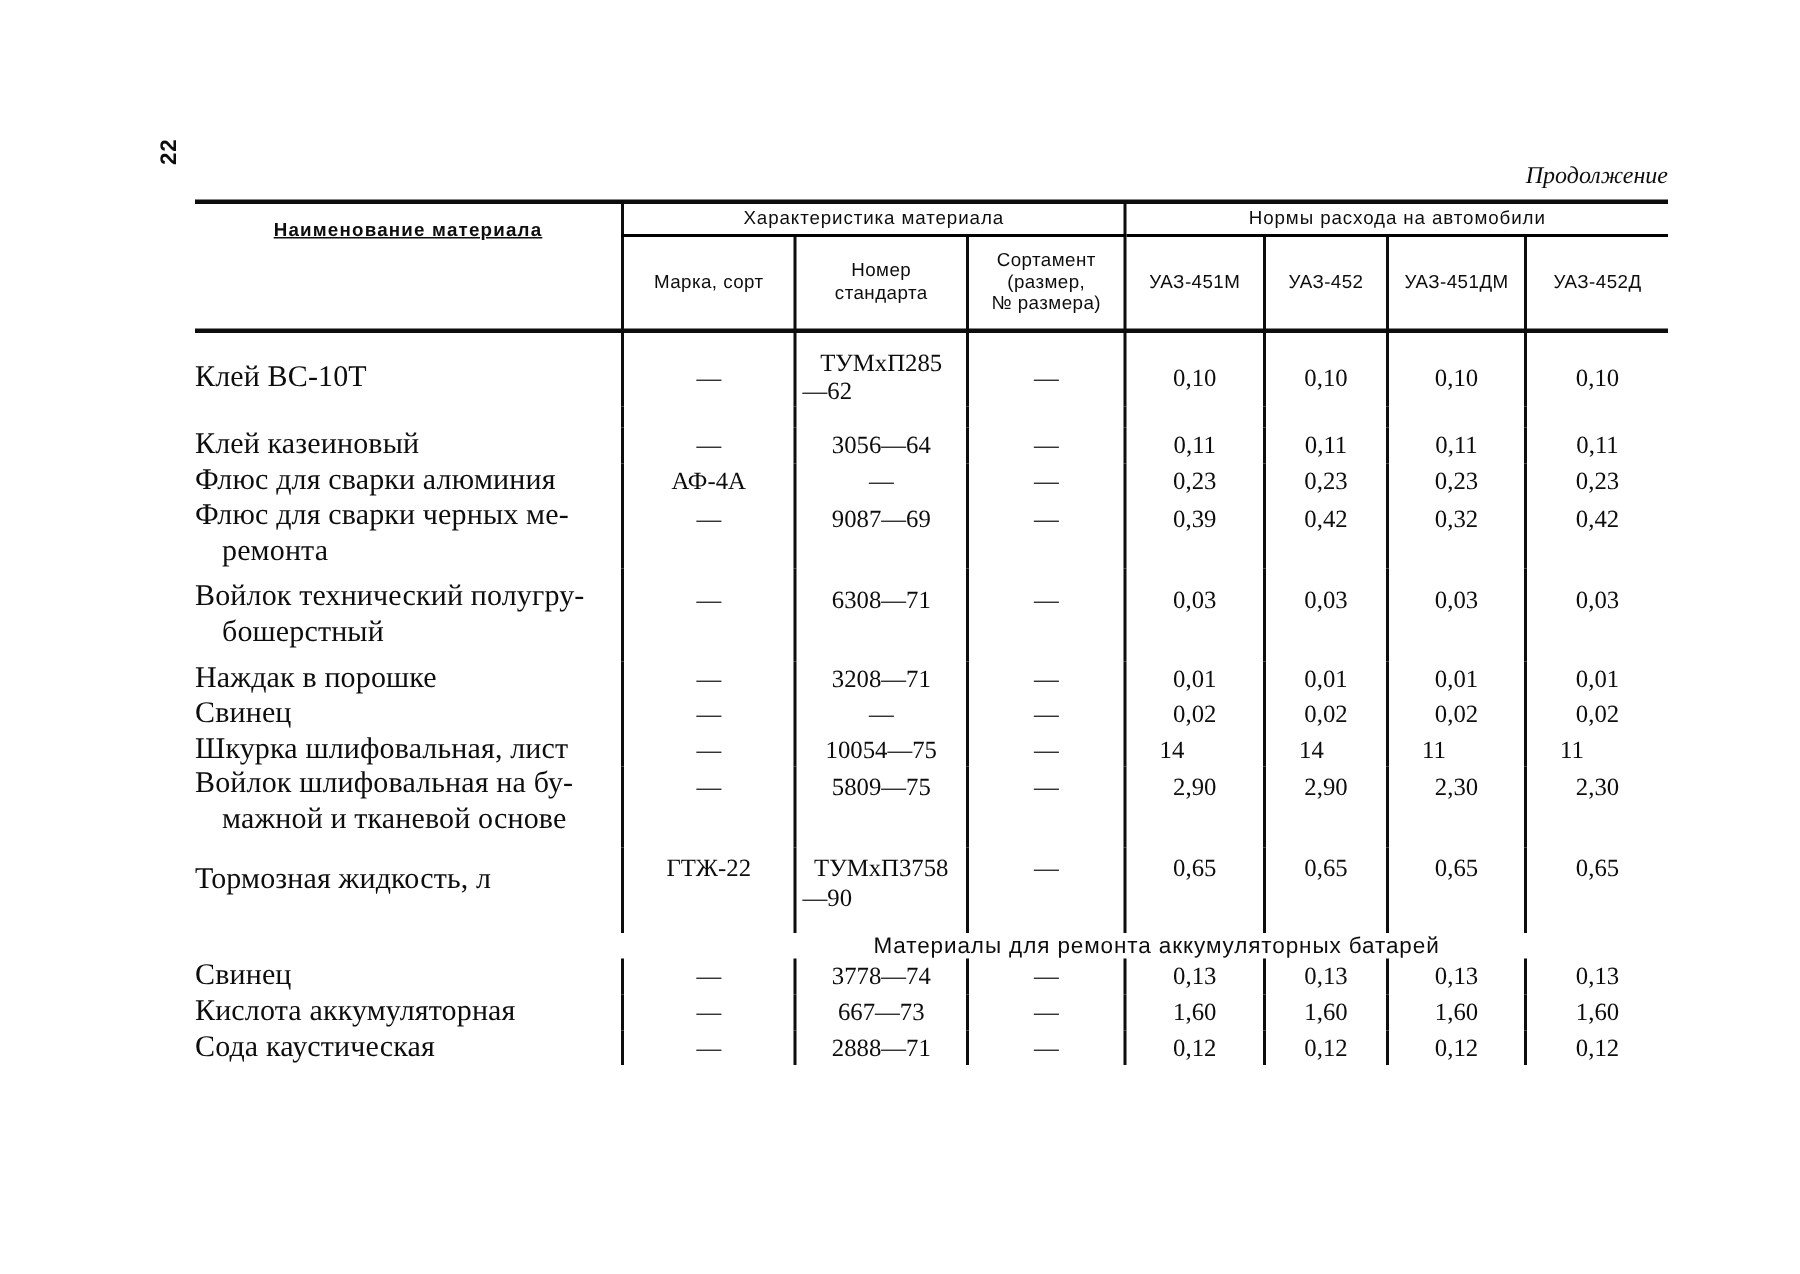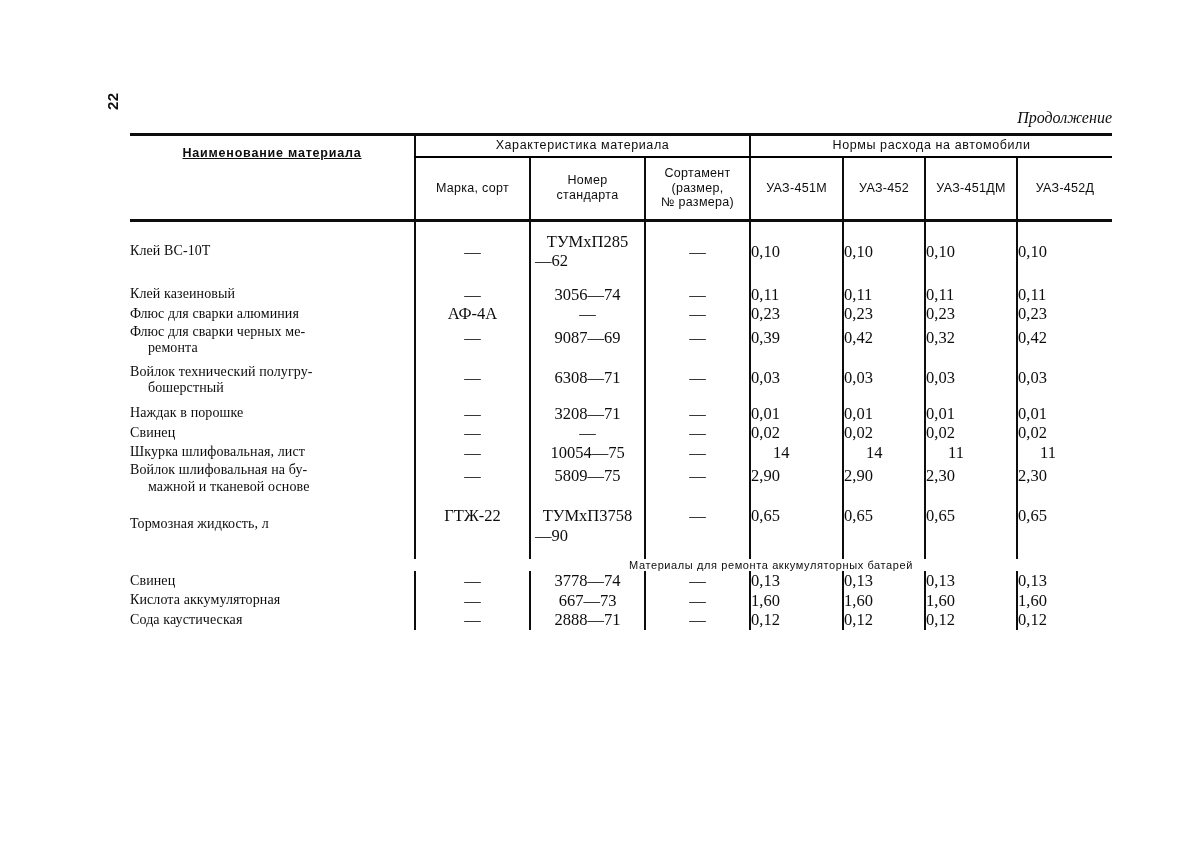--- a/index.html
+++ b/index.html
@@ -111,21 +111,21 @@
     padding: 0 3px;
   }
   .col-head.name-head {
     font-size: 12.5px;
     letter-spacing: 0.8px;
   }
 
   
   .cell-name {
     font-family: "Liberation Serif", "DejaVu Serif", serif;
-    font-size: 14px;
+    font-size: 20px;
     padding: 3px 10px 3px 16px;
     text-align: justify;
     text-align-last: left;
     line-height: 1.18;
     letter-spacing: 0.1px;
   }
   .cell-name .wrap2 {
     display: block;
   }
   .cell-name .indent {
@@ -137,38 +137,39 @@
     font-family: "Liberation Serif", "DejaVu Serif", serif;
     font-size: 16.5px;
     text-align: center;
     line-height: 1.18;
     padding: 3px 4px;
     white-space: nowrap;
   }
   .cell-num {
     font-family: "Liberation Serif", "DejaVu Serif", serif;
     font-size: 16.5px;
+    text-align: center;
     line-height: 1.18;
     padding: 3px 4px;
     white-space: nowrap;
   }
   .cell-num.left {
     text-align: left;
     padding-left: 22px;
   }
 
   
   .gap-row td { height: 14px; padding: 0; }
   .gap-row-sm td { height: 7px; padding: 0; }
 
   
   .section-row td {
     text-align: center;
     font-family: "Liberation Sans", sans-serif;
-    font-size: 11px;
+    font-size: 15px;
     font-weight: bold;
     letter-spacing: 0.6px;
     padding: 10px 0 8px 0;
   }
   .section-row td .shifted {
     display: inline-block;
     padding-left: 300px;
   }
 
   
@@ -268,21 +269,21 @@
           <td class="vr-l"></td>
           <td class="vr-l"></td>
           <td class="vr-l"></td>
         </tr>
 
         <tr>
           <td class="cell-name">
             <span class="wrap2">Клей казеиновый</span>
           </td>
           <td class="cell-c vr-l">—</td>
-          <td class="cell-c vr-l">3056—74</td>
+          <td class="cell-c vr-l">3056—64</td>
           <td class="cell-c vr-l">—</td>
           <td class="cell-num vr-l">0,11</td>
           <td class="cell-num vr-l">0,11</td>
           <td class="cell-num vr-l">0,11</td>
           <td class="cell-num vr-l">0,11</td>
         </tr>
 
         <tr>
           <td class="cell-name">
             <span class="wrap2">Флюс для сварки алюминия</span>

